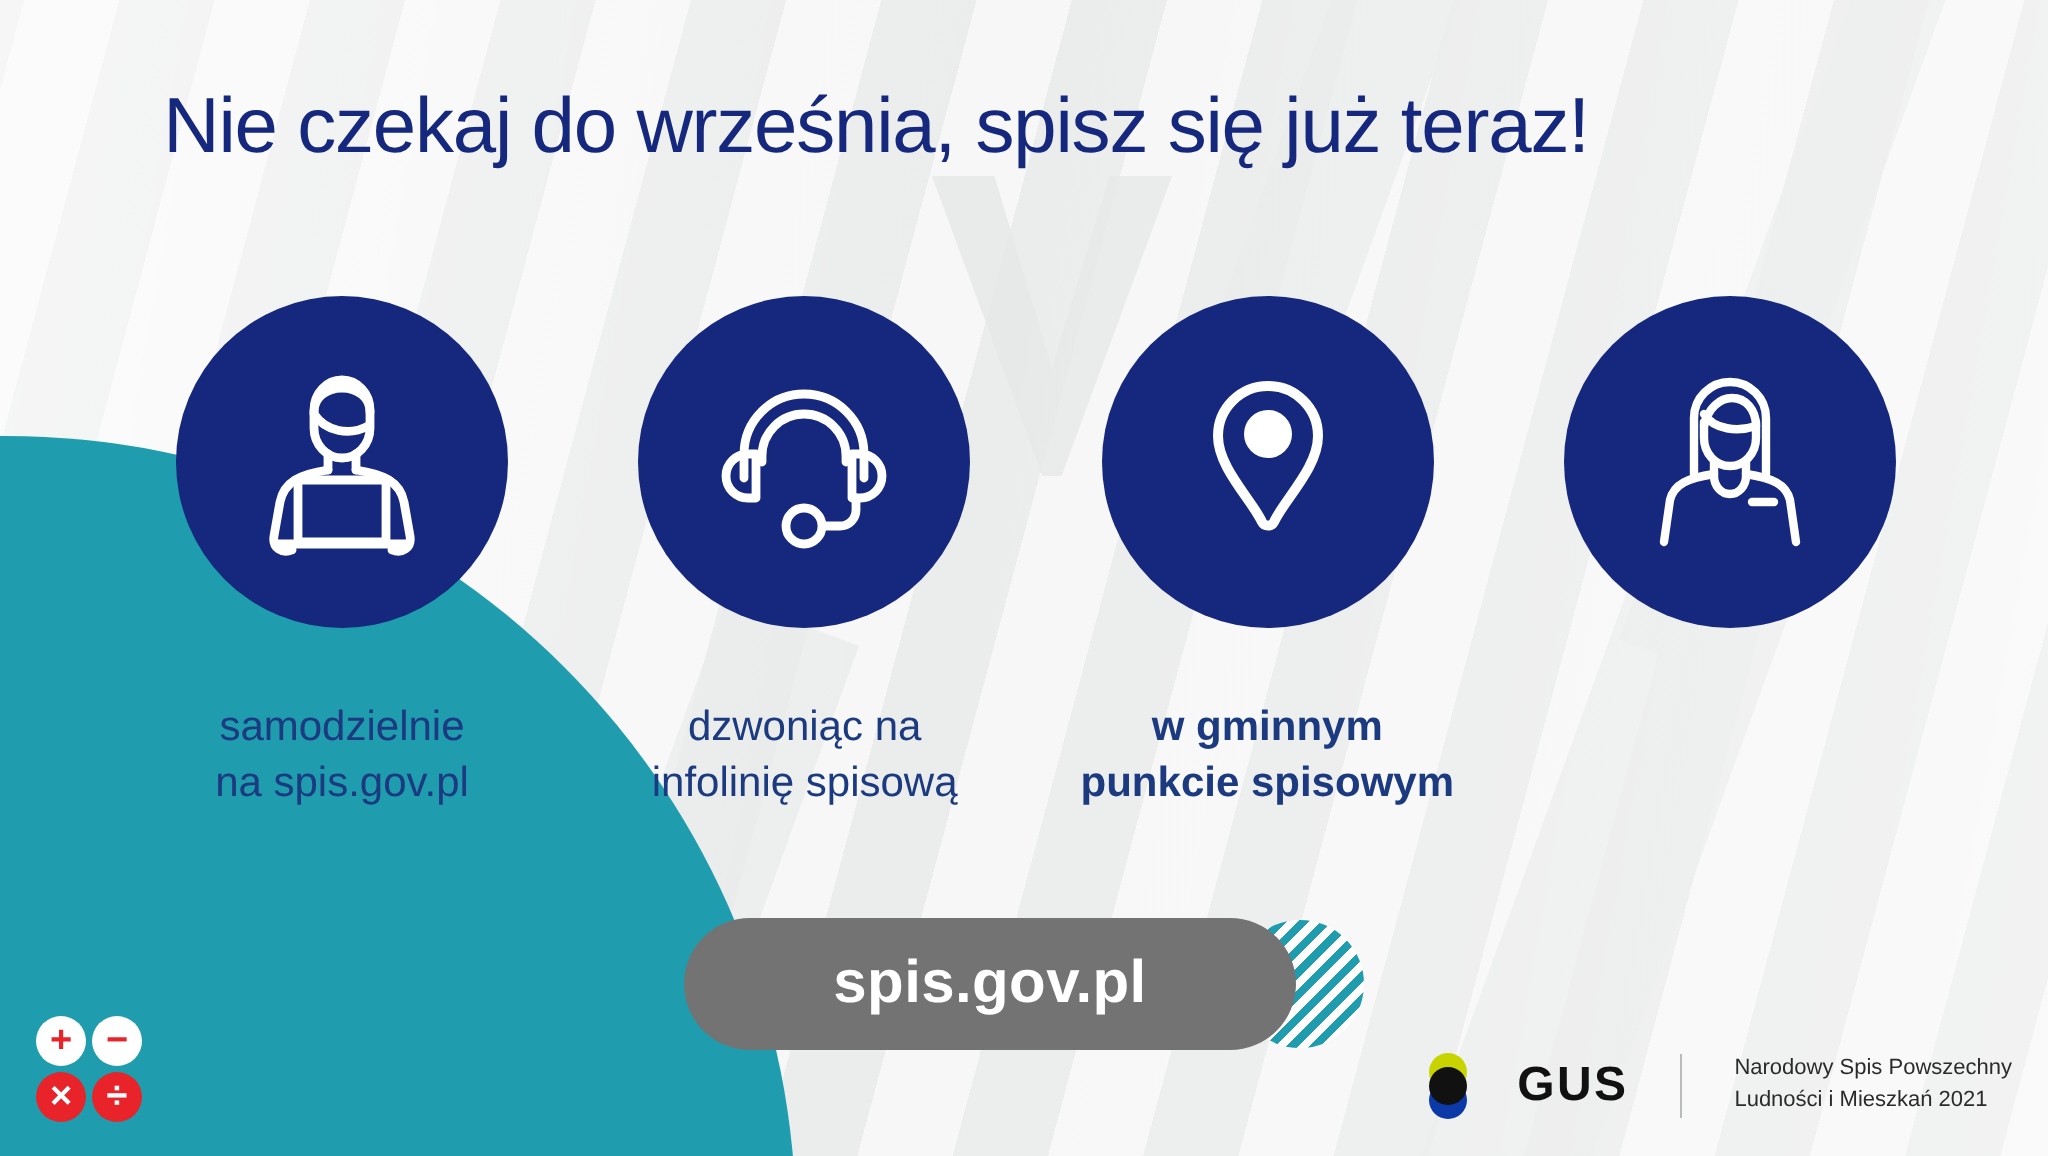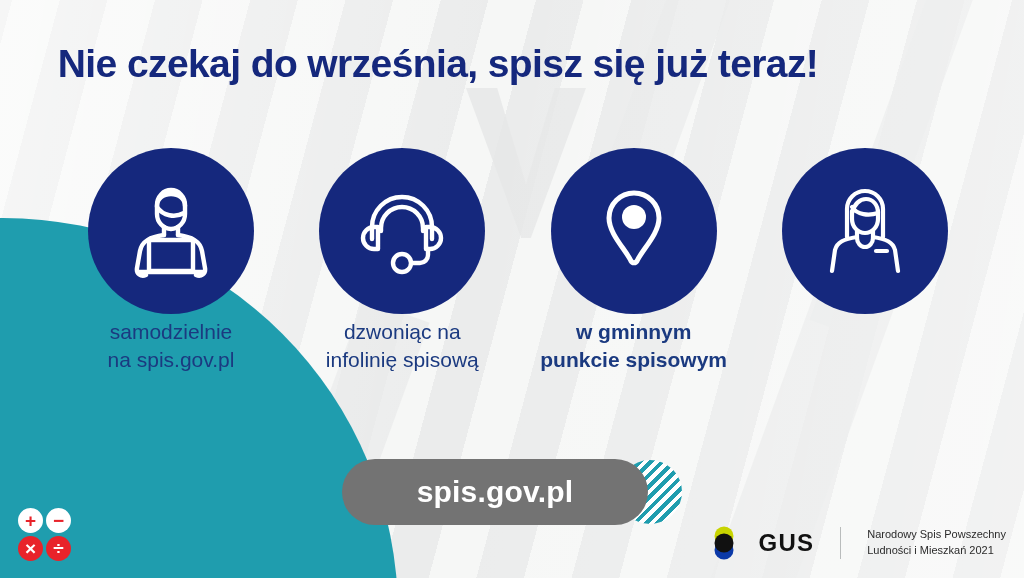--- a/index.html
+++ b/index.html
@@ -78,21 +78,21 @@
 
   
   .headline {
     position: absolute;
     left: 0;
     top: 42px;
     width: 876px;
     text-align: center;
     color: #15287d;
     font-size: 39px;
-    font-weight: bold;
+    font-weight: normal;
     letter-spacing: -0.6px;
     white-space: nowrap;
   }
 
   
   .options {
     position: absolute;
     left: 62px;
     top: 148px;
     width: 912px;
@@ -110,21 +110,21 @@
     width: 166px;
     height: 166px;
     border-radius: 50%;
     background: #15287d;
     display: flex;
     align-items: center;
     justify-content: center;
   }
   .circle svg { display: block; }
   .option-label {
-    margin-top: 4px;
+    margin-top: 36px;
     text-align: center;
     color: #1b3a80;
     font-size: 21px;
     line-height: 1.32;
     white-space: pre-line;
   }
   .option-label.bold { font-weight: bold; }
 
   
   .cta-wrap {

